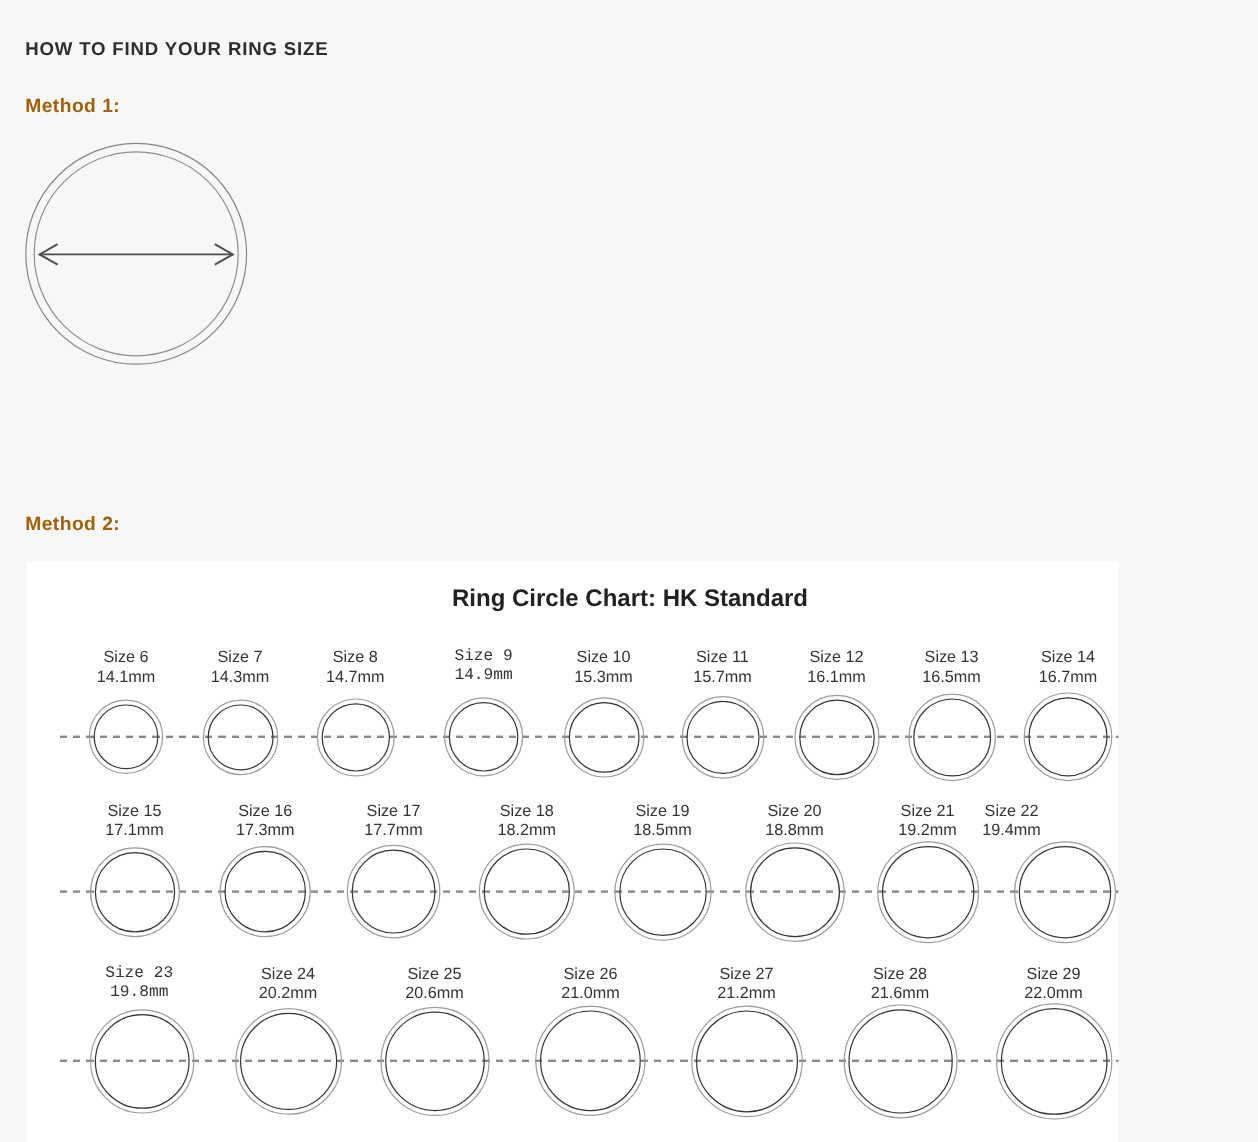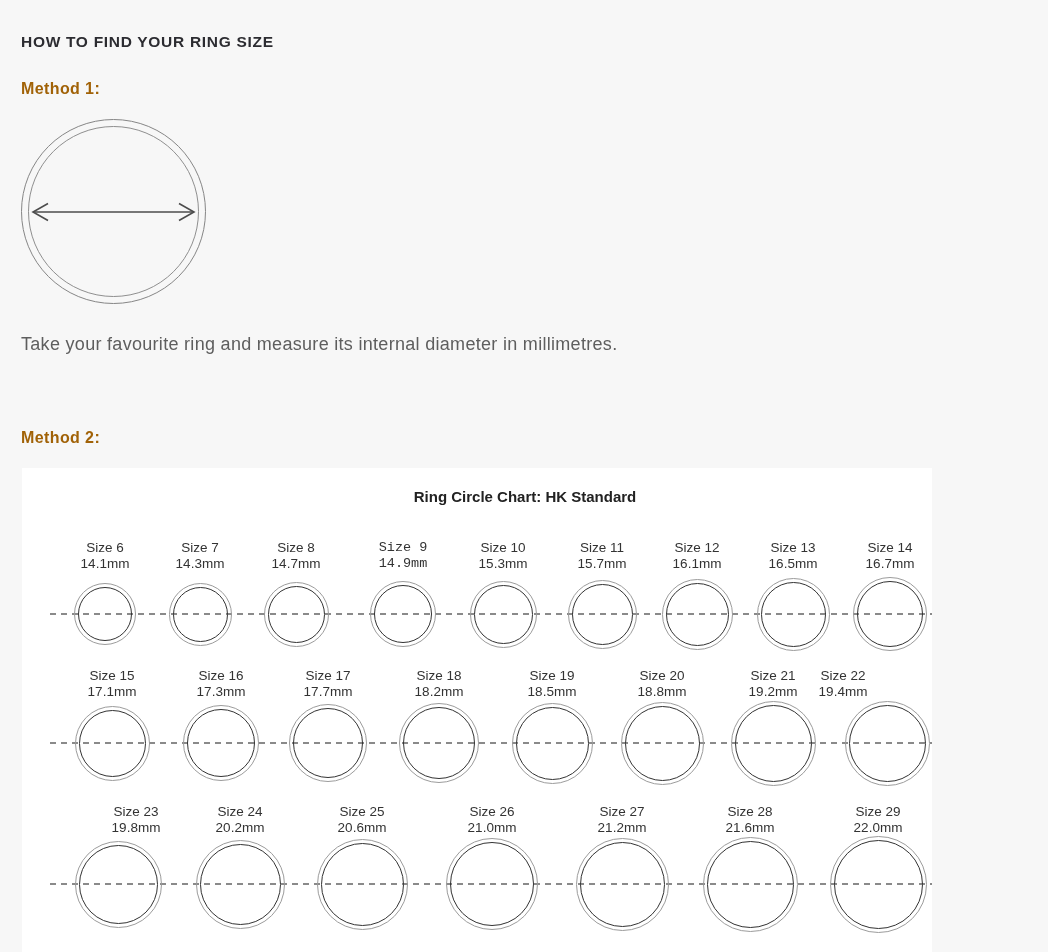--- a/index.html
+++ b/index.html
@@ -63,21 +63,21 @@
   .chart-box{
     position:absolute;
     left:22px; top:468px;
     width:1006px; height:484px;
     background:#ffffff;
   }
   .chart-title{
     position:absolute;
     left:0; top:20px; width:100%;
     text-align:center;
-    font-size:15px;
+    font-size:20px;
     font-weight:bold;
     color:#222222;
   }
   .dash-line{
     position:absolute;
     height:1.5px;
     background-image:repeating-linear-gradient(90deg,
       var(--dash-color,#8a8a8a) 0 6px, transparent 6px 11px);
   }
   .size-label{
@@ -113,21 +113,20 @@
   <div class="m1-fig">
     <div class="m1-outer"></div>
     <div class="m1-inner"></div>
     <svg class="m1-arrow" width="185" height="185" viewBox="0 0 185 185">
       <line x1="12" y1="93" x2="173" y2="93" stroke="#4c4c4c" stroke-width="1.6"></line>
       <polyline points="27,84.5 12,93 27,101.5" fill="none" stroke="#4c4c4c" stroke-width="1.6"></polyline>
       <polyline points="158,84.5 173,93 158,101.5" fill="none" stroke="#4c4c4c" stroke-width="1.6"></polyline>
     </svg>
   </div>
 
-  <div class="caption">Take your favourite ring and measure its internal diameter in millimetres.</div>
 
   <div class="method m2">Method 2:</div>
 
   <div class="chart-box">
     <div class="chart-title">Ring Circle Chart: HK Standard</div>
     <div id="chart-rows">
         <div class="dash-line" style="left: 28px; top: 145.25px; width: 950px;"></div>
         <div class="size-label" style="left: 13px; top: 72px;">
           <div>Size 6</div>
           <div>14.1mm</div>
@@ -242,21 +241,21 @@
           <div class="ring-in"></div>
         </div>
         <div class="size-label" style="left: 751px; top: 200px;">
           <div>Size 22</div>
           <div>19.4mm</div>
         </div>
         <div class="ring" style="width: 85px; height: 85px; left: 822.5px; top: 232.5px;">
           <div class="ring-in"></div>
         </div>
         <div class="dash-line" style="left: 28px; top: 415.25px; width: 950px;"></div>
-        <div class="size-label" style="left: 44px; top: 336px;">
+        <div class="size-label" style="left: 24px; top: 336px; font-family: Liberation Mono, monospace;">
           <div>Size 23</div>
           <div>19.8mm</div>
         </div>
         <div class="ring" style="width: 87px; height: 87px; left: 52.5px; top: 372.5px;">
           <div class="ring-in"></div>
         </div>
         <div class="size-label" style="left: 148px; top: 336px;">
           <div>Size 24</div>
           <div>20.2mm</div>
         </div>

